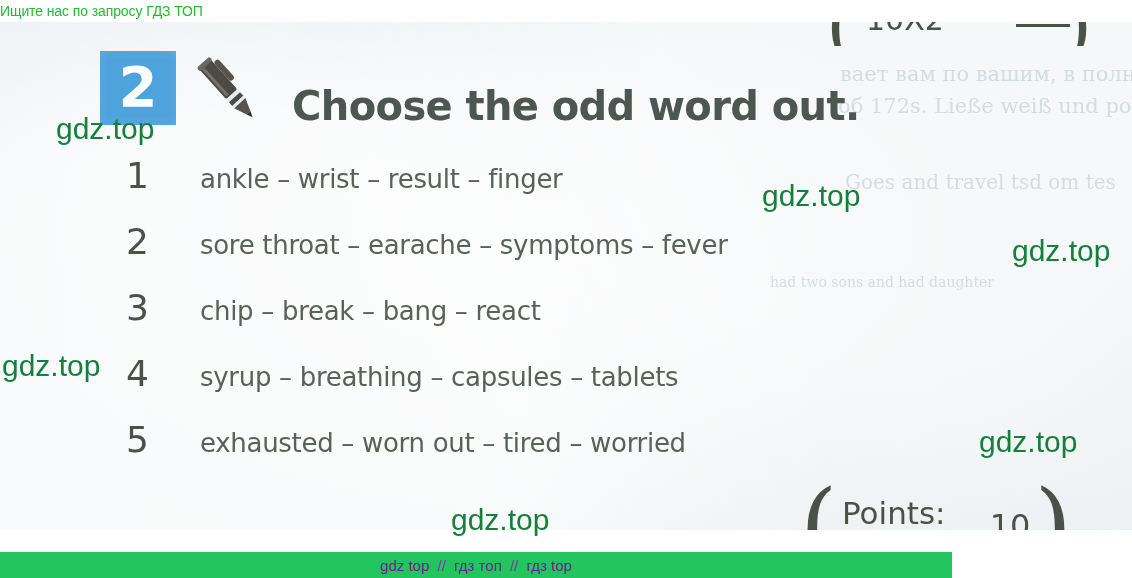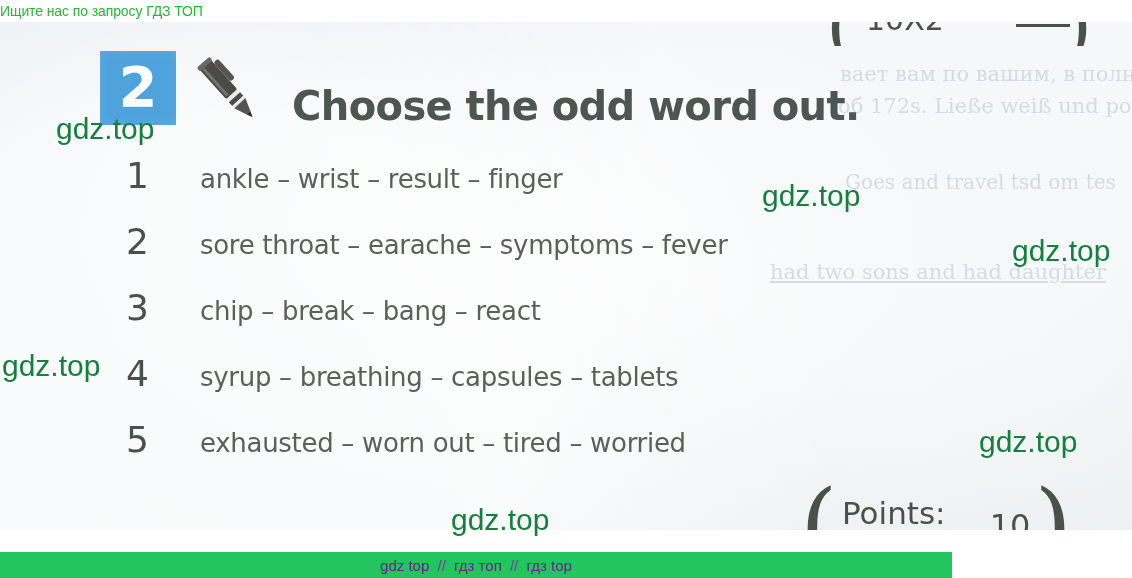--- a/index.html
+++ b/index.html
@@ -281,21 +281,21 @@
 
   <div class="banner-top">
     <span class="banner-top-text">Ищите нас по запросу ГДЗ ТОП</span>
   </div>
 
   <div class="scan">
 
     <div class="ghost" style="left:840px; top:40px; font-size:21px;">вает вам по вашим, в полный, в отдел</div>
     <div class="ghost" style="left:838px; top:72px; font-size:21px;">об 172s. Ließe weiß und ровно</div>
     <div class="ghost" style="left:845px; top:148px; font-size:20px;">Goes and travel tsd om tes</div>
-    <div class="ghost" style="left:770px; top:238px; font-size:21px;text-decoration:underline;">had two sons and had daughter</div>
+    <div class="ghost" style="left:770px; top:252px; font-size:14px;">had two sons and had daughter</div>
 
     <div class="prev-points">
       <span class="prev-paren prev-paren-left">(</span>
       <span class="prev-mult">10X2</span>
       <span class="prev-bar"></span>
       <span class="prev-paren prev-paren-right">)</span>
     </div>
 
     <div class="ex-badge">
       <span class="ex-badge-num">2</span>

